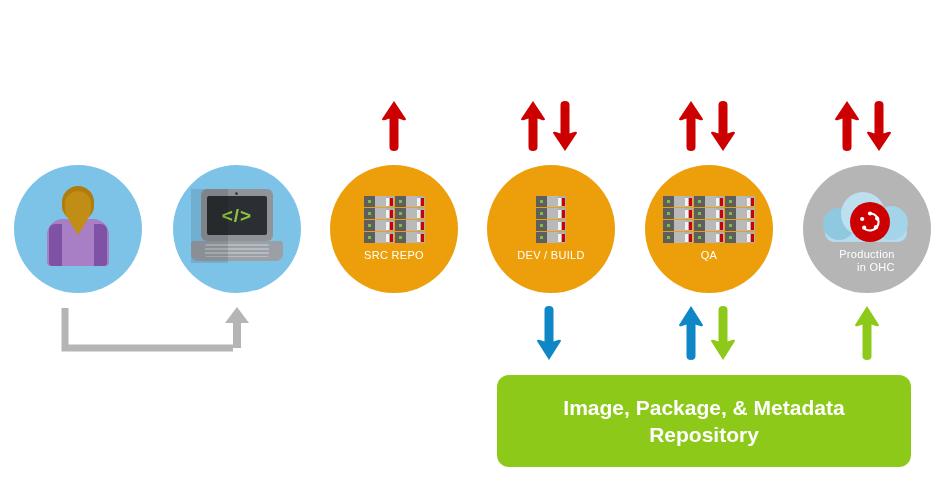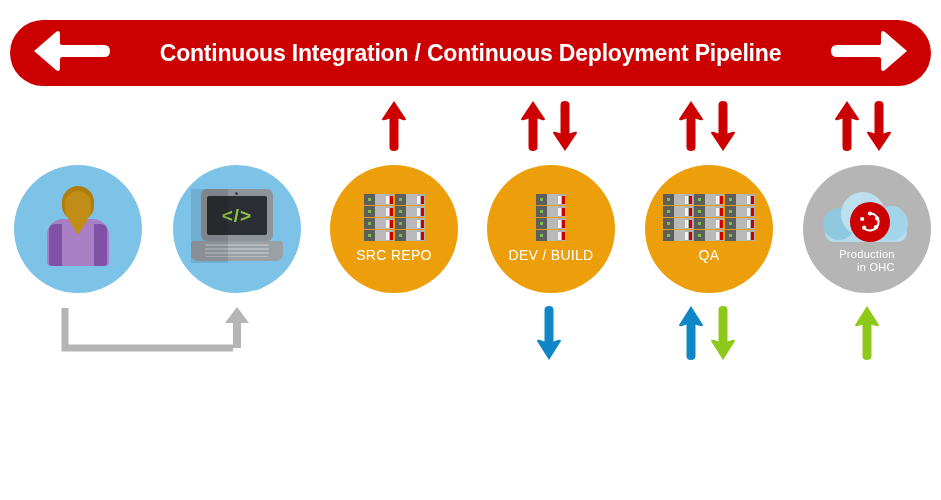--- a/index.html
+++ b/index.html
@@ -59,21 +59,21 @@
     align-items: center;
     justify-content: center;
     top: 165px;
   }
   .node.blue { background: #7dc3e8; }
   .node.amber { background: #ec9f0b; }
   .node.gray { background: #b5b5b5; }
 
   .node-label {
     color: #ffffff;
-    font-size: 14px;
+    font-size: 11px;
     font-weight: normal;
     text-align: center;
     line-height: 1.15;
     letter-spacing: 0.3px;
     margin-top: 6px;
   }
   .node-label.two-line { font-size: 11px; }
 
   
   .racks {
@@ -266,33 +266,20 @@
     text-align: center;
     line-height: 1.3;
     white-space: pre-line;
   }
 </style>
 </head>
 <body>
 
 <div class="stage">
 
-  <div class="abs banner">
-    <div class="abs banner-arrow left">
-      <svg width="84" height="44" viewBox="0 0 84 44">
-        <path d="M4 22 L26 3 Q30 0 30 6 L30 14 Q30 16 33 16 L74 16 Q80 16 80 22 Q80 28 74 28 L33 28 Q30 28 30 30 L30 38 Q30 44 26 41 Z" fill="#ffffff"></path>
-      </svg>
-    </div>
-    <div class="banner-title">Continuous Integration / Continuous Deployment Pipeline</div>
-    <div class="abs banner-arrow right">
-      <svg width="84" height="44" viewBox="0 0 84 44">
-        <path d="M80 22 L58 3 Q54 0 54 6 L54 14 Q54 16 51 16 L10 16 Q4 16 4 22 Q4 28 10 28 L51 28 Q54 28 54 30 L54 38 Q54 44 58 41 Z" fill="#ffffff"></path>
-      </svg>
-    </div>
-  </div>
 
   <div class="abs" style="left:380px; top:100px;">
     <svg width="28" height="52" viewBox="0 0 28 52">
       <path d="M14 1 L26 19 Q26 21 23 20 L18.5 18.5 L18.5 47 Q18.5 51 14 51 Q9.5 51 9.5 47 L9.5 18.5 L5 20 Q2 21 2 19 Z" fill="#cc0000"></path>
     </svg>
   </div>
 
   <div class="abs" style="left:519px; top:100px;">
     <svg width="28" height="52" viewBox="0 0 28 52">
       <path d="M14 1 L26 19 Q26 21 23 20 L18.5 18.5 L18.5 47 Q18.5 51 14 51 Q9.5 51 9.5 47 L9.5 18.5 L5 20 Q2 21 2 19 Z" fill="#cc0000"></path>
@@ -667,14 +654,18 @@
       <path d="M14 55 L26 36 Q26 34 23 35 L18.5 36.5 L18.5 5 Q18.5 1 14 1 Q9.5 1 9.5 5 L9.5 36.5 L5 35 Q2 34 2 36 Z" fill="#8dc919"></path>
     </svg>
   </div>
 
   <div class="abs" style="left:853px; top:305px;">
     <svg width="28" height="56" viewBox="0 0 28 56">
       <path d="M14 1 L26 20 Q26 22 23 21 L18.5 19.5 L18.5 51 Q18.5 55 14 55 Q9.5 55 9.5 51 L9.5 19.5 L5 21 Q2 22 2 20 Z" fill="#8dc919"></path>
     </svg>
   </div>
 
+  <div class="abs repo">
+    <div class="repo-label">Image, Package, &amp; Metadata
+Repository</div>
+  </div>
 
 </div>
 
 </body></html>

